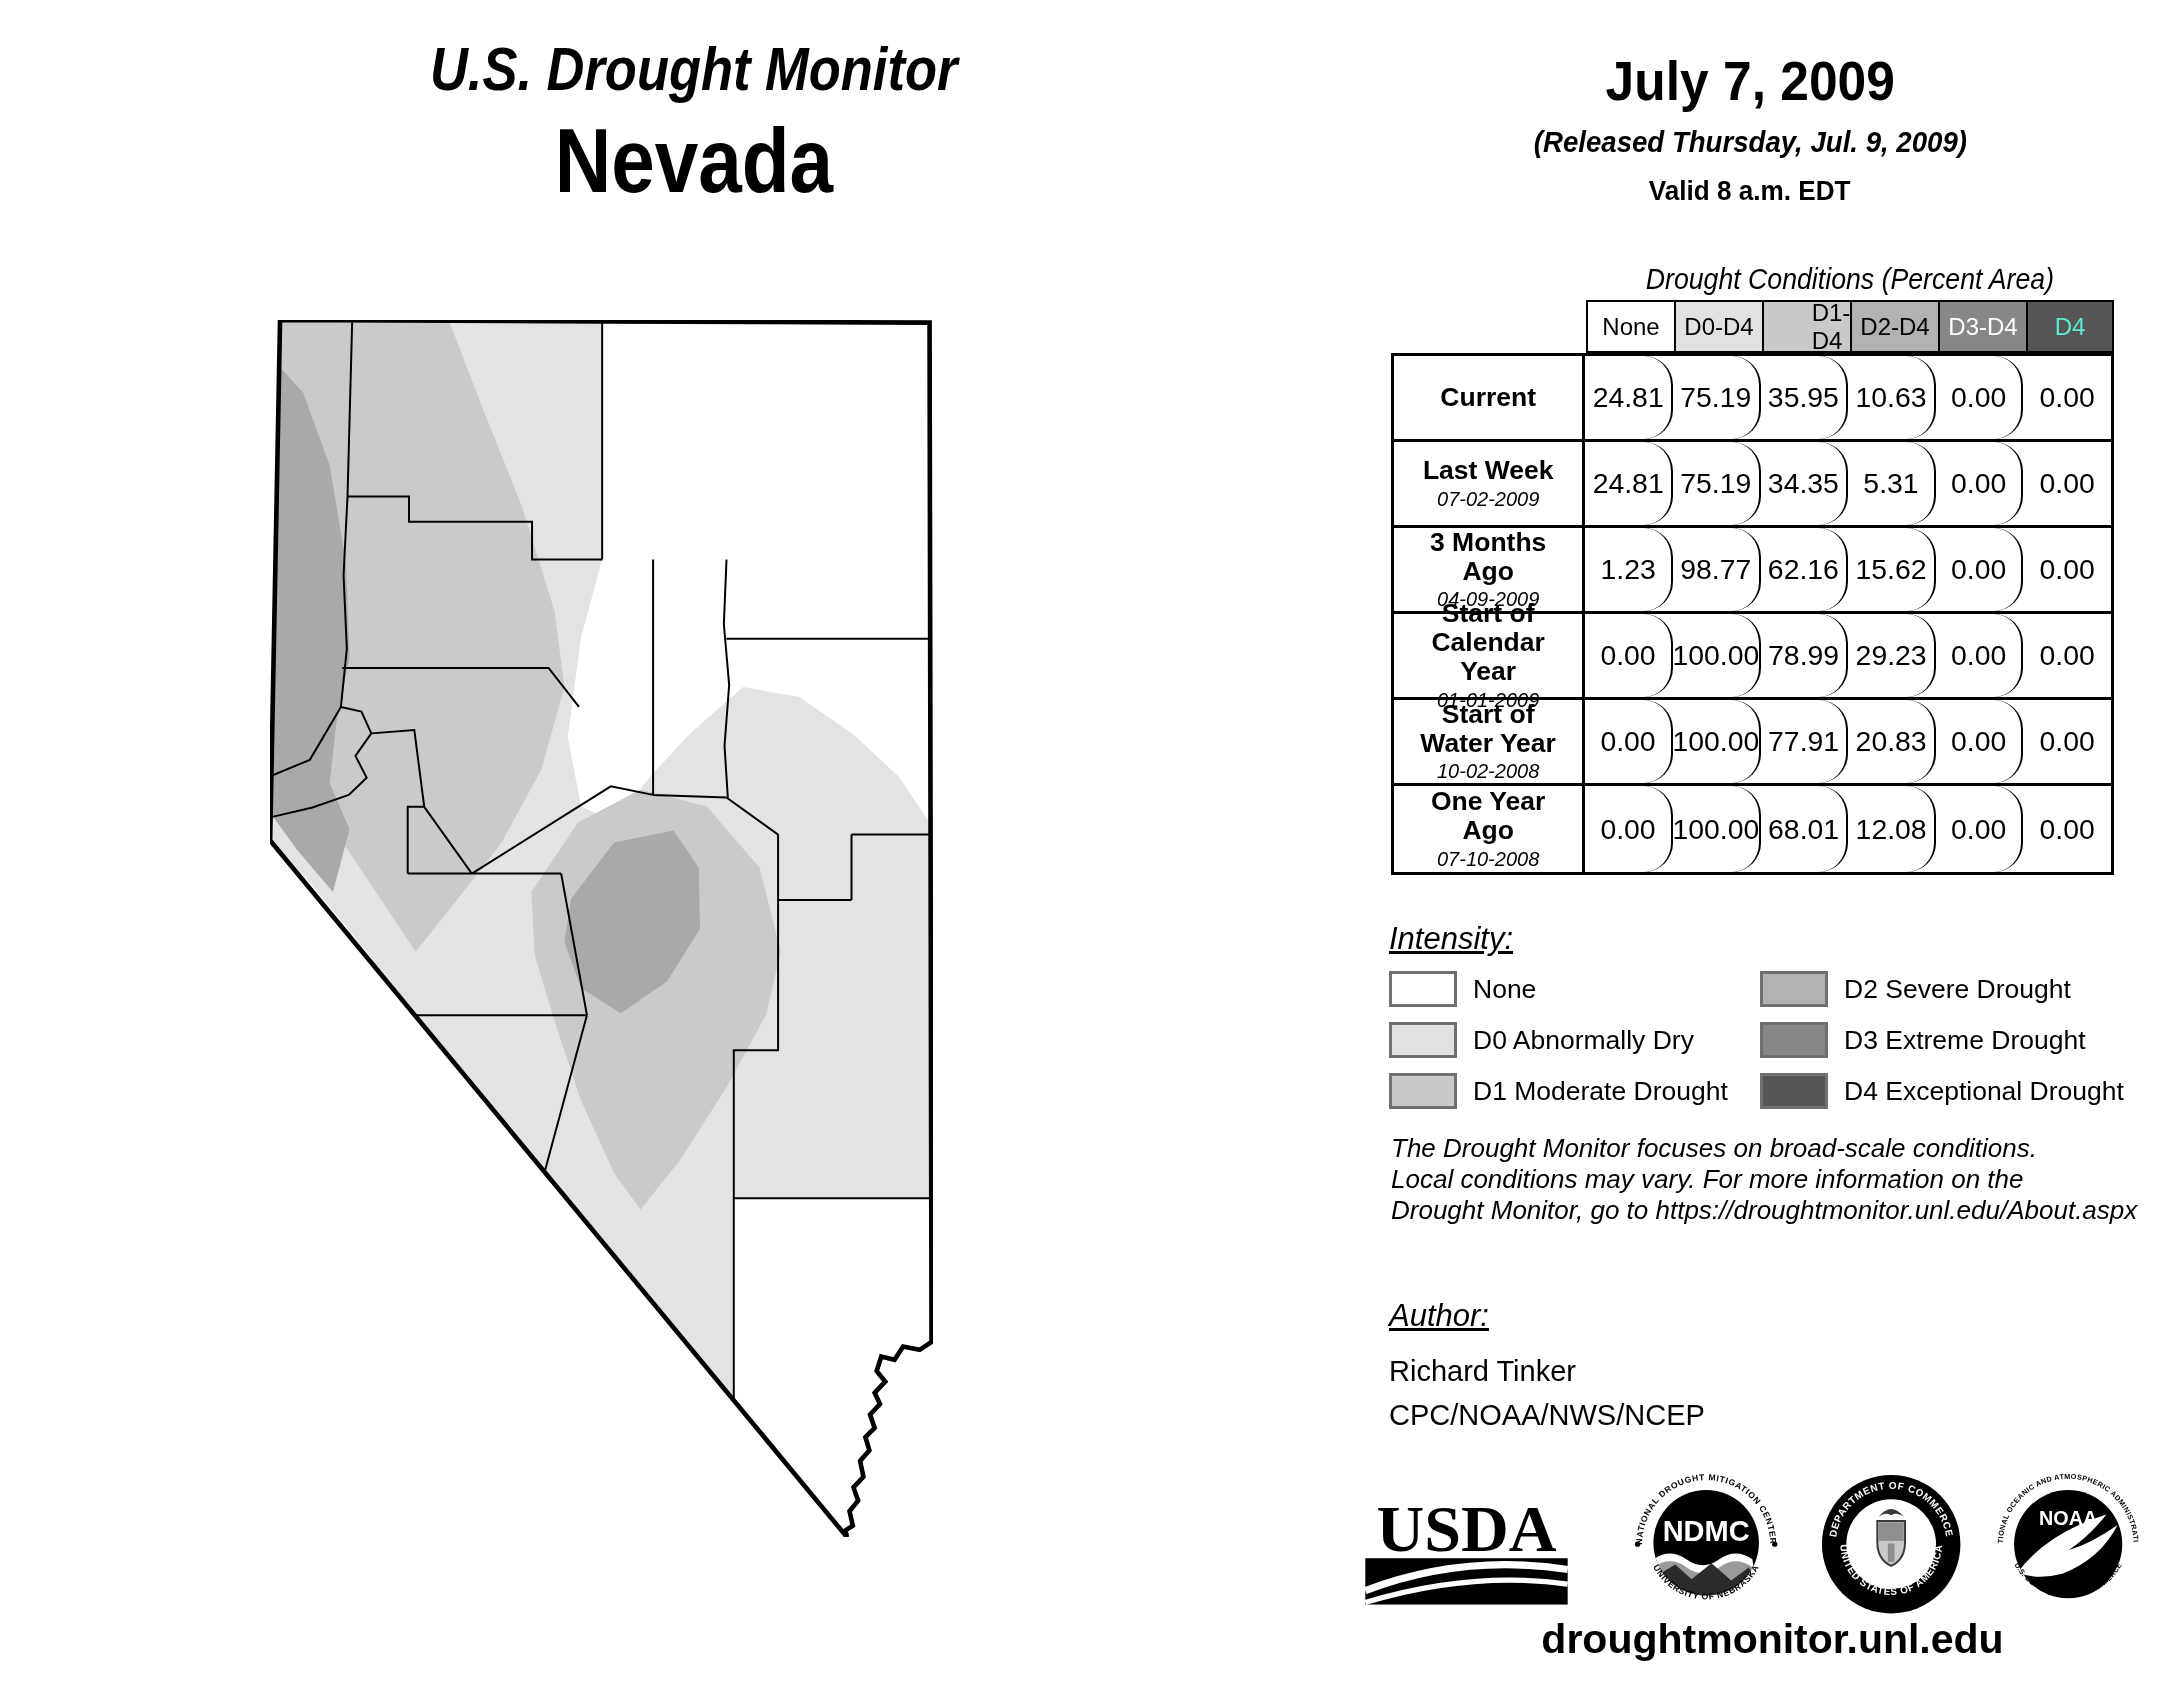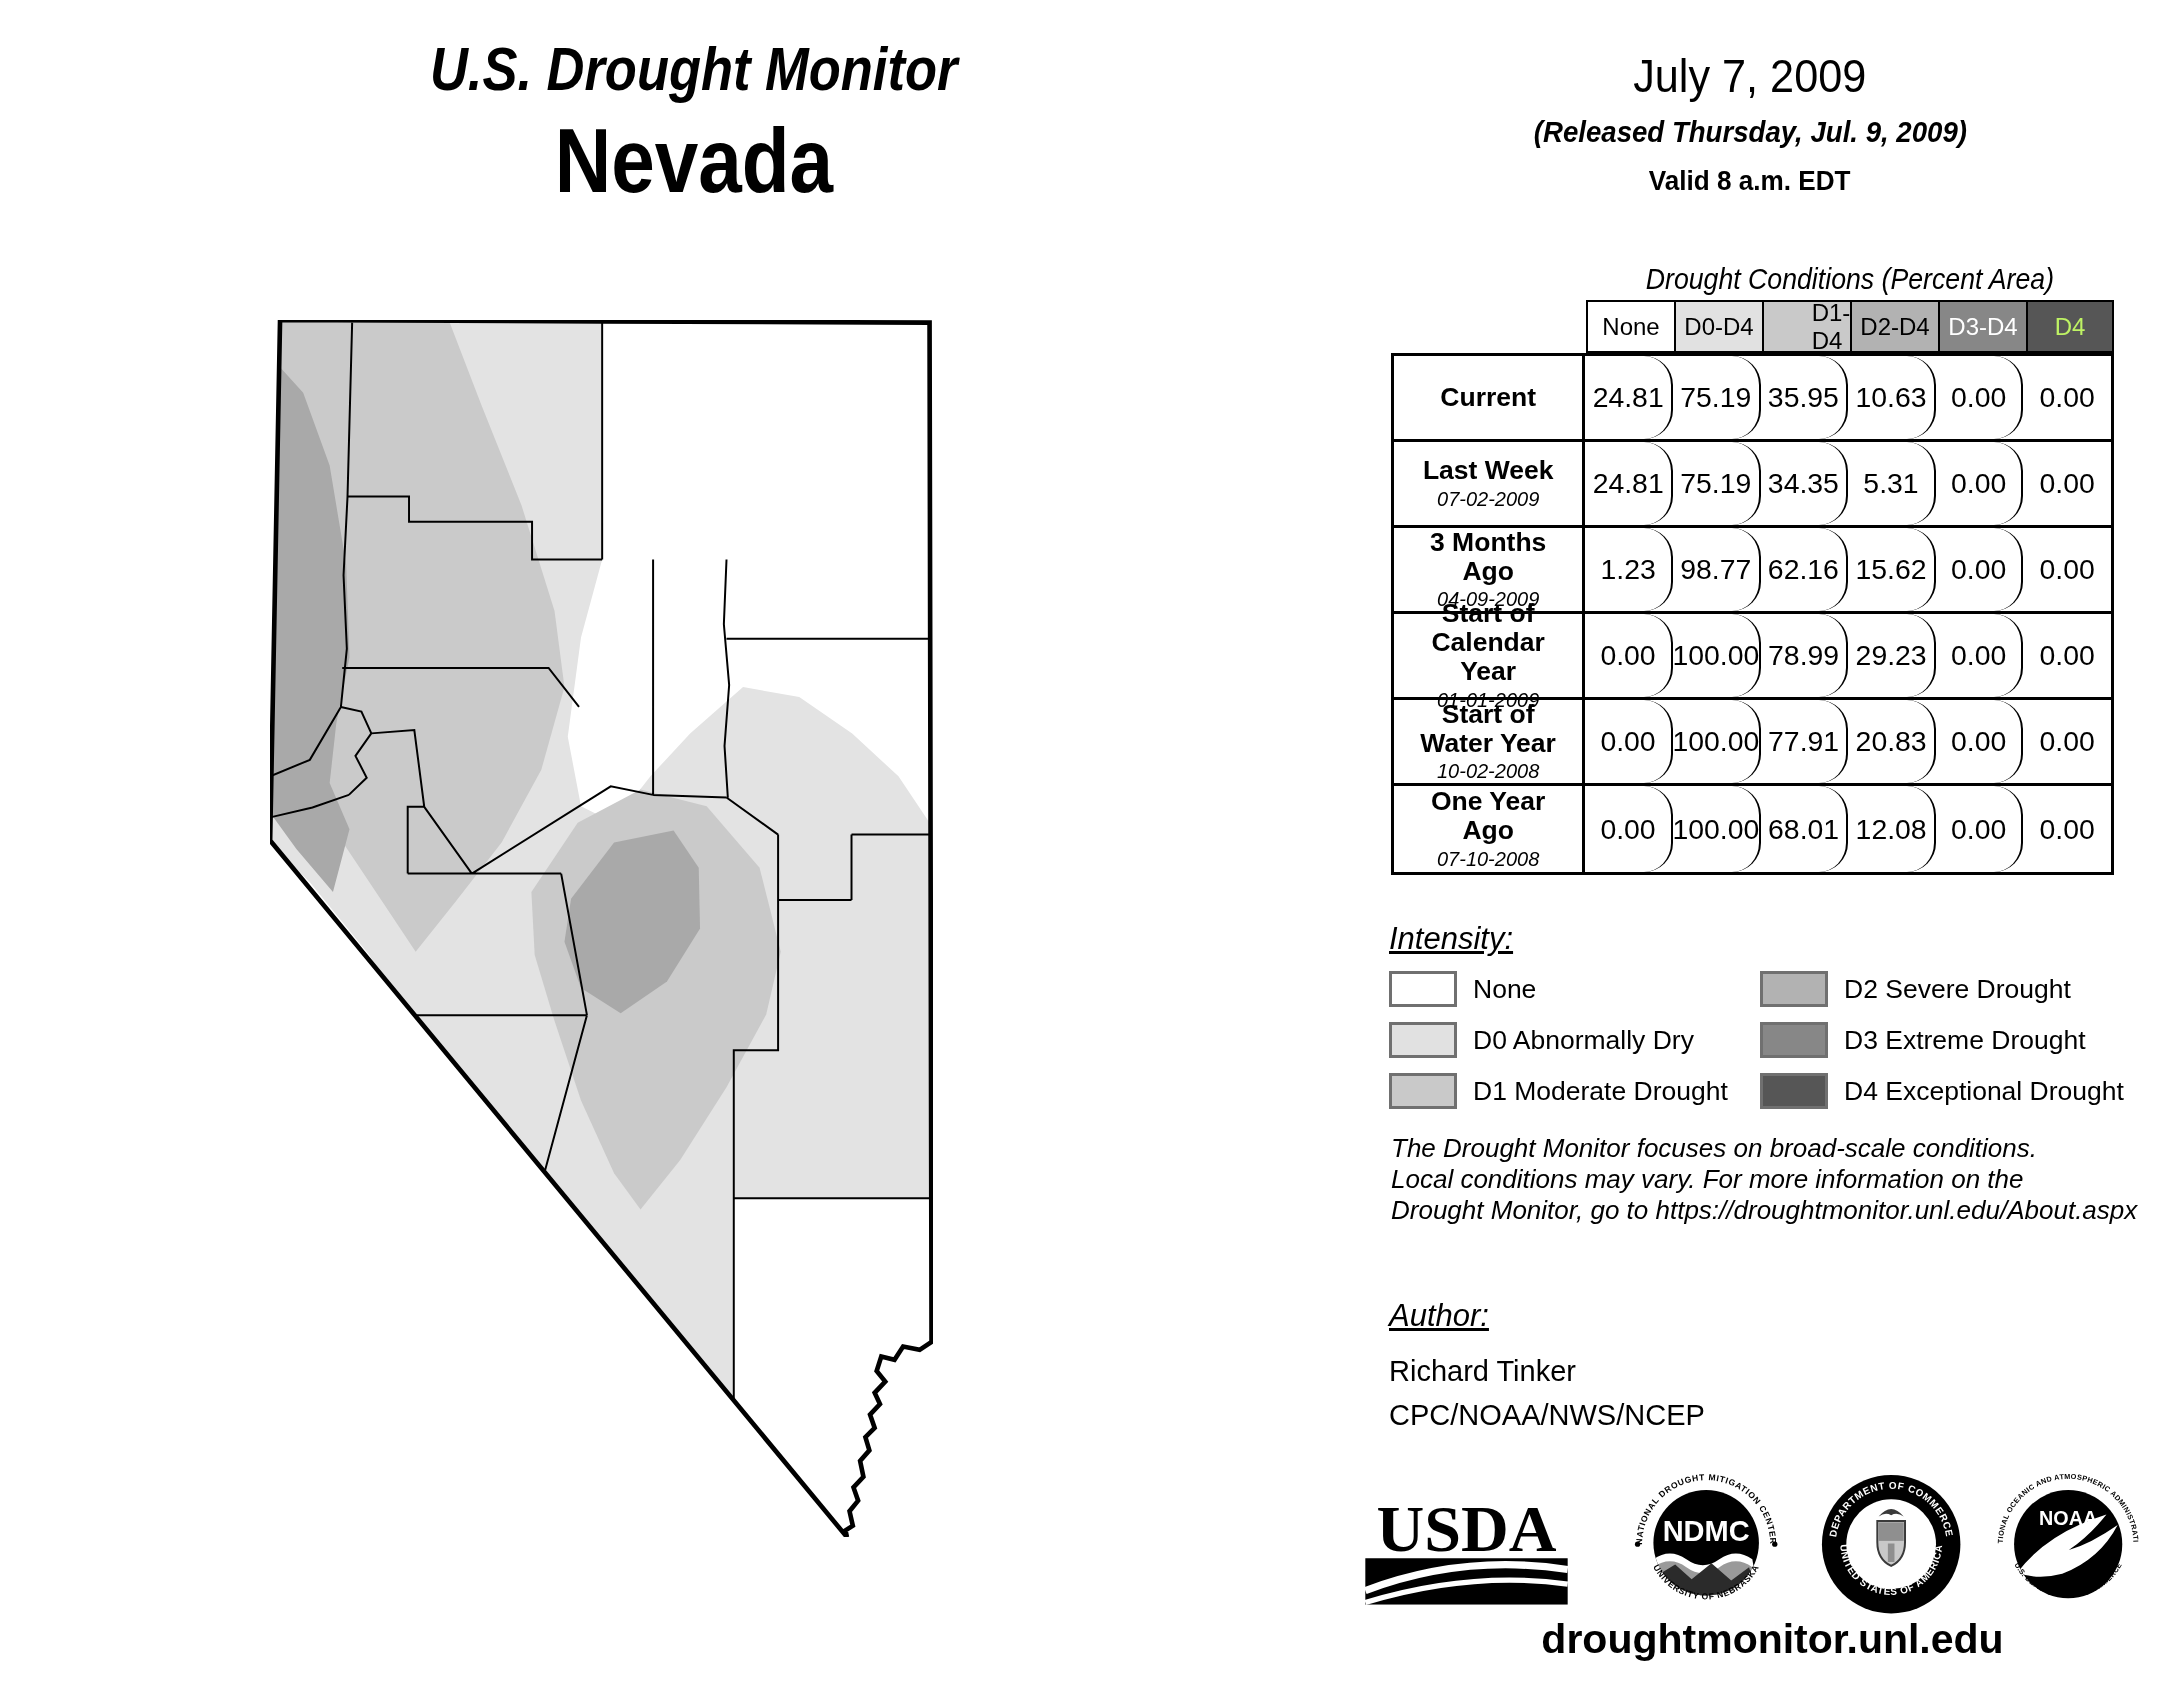--- a/index.html
+++ b/index.html
@@ -12,39 +12,39 @@
   
   #left-titles { left:198px; top:34px; width:992px; text-align:center; }
   #us-title { font-size:61px; font-weight:bold; font-style:italic; }
   #state-title { font-size:91px; font-weight:bold; margin-top:5.3px; }
 
   
   #map-wrap { left:270px; top:320px; width:663px; height:1217px; }
 
   
   #right-head { left:1376px; top:48px; width:748px; text-align:center; }
-  #date-line { font-size:47px; font-weight:normal; }
+  #date-line { font-size:56px; font-weight:bold; }
   #released-line { font-size:30px; font-weight:bold; font-style:italic; margin-top:12px; }
   #valid-line { font-size:28.4px; font-weight:bold; margin-top:14.6px; }
 
   
   #table-title { left:1586px; top:263px; width:528px; text-align:center;
     font-size:29px; font-style:italic; }
   #dm-table { left:1391px; top:300px; }
   .hdr-row { display:flex; }
   .hdr-spacer { width:195px; height:53px; }
   .hdr-cell { width:88px; height:53px; border:2.6px solid #000; border-right-width:0;
     display:flex; align-items:center; justify-content:center; font-size:24px; }
   .hdr-cell:last-child { border-right-width:2.6px; }
   .hdr-none { background:#ffffff; }
   .hdr-d0 { background:#e1e1e1; }
   .hdr-d1 { background:#c9c9c9;padding-left:48px; }
   .hdr-d2 { background:#b2b2b2; }
   .hdr-d3 { background:#878787; color:#fff; }
-  .hdr-d4 { background:#565656; color:#bef264; }
+  .hdr-d4 { background:#565656; color:#5eead4; }
   #tbl-body { border:3.3px solid #000; width:723px; }
   .trow { display:flex; border-bottom:3.3px solid #000; height:86px; }
   .trow:last-child { border-bottom:none; }
   .tlabel { width:192px; border-right:3.3px solid #000; display:flex; flex-direction:column;
     align-items:center; justify-content:center; text-align:center; padding:0 25px; }
   .tlabel .lab { font-size:26.5px; font-weight:bold; line-height:29px; }
   .tlabel .dat { font-size:20px; font-style:italic; margin-top:2.6px; }
   .tcell { width:88px; border-right:2px solid #000; display:flex; align-items:center;
     justify-content:center; font-size:28.4px;border-radius:29px; }
   .tcell:last-child { border-right:none; }

